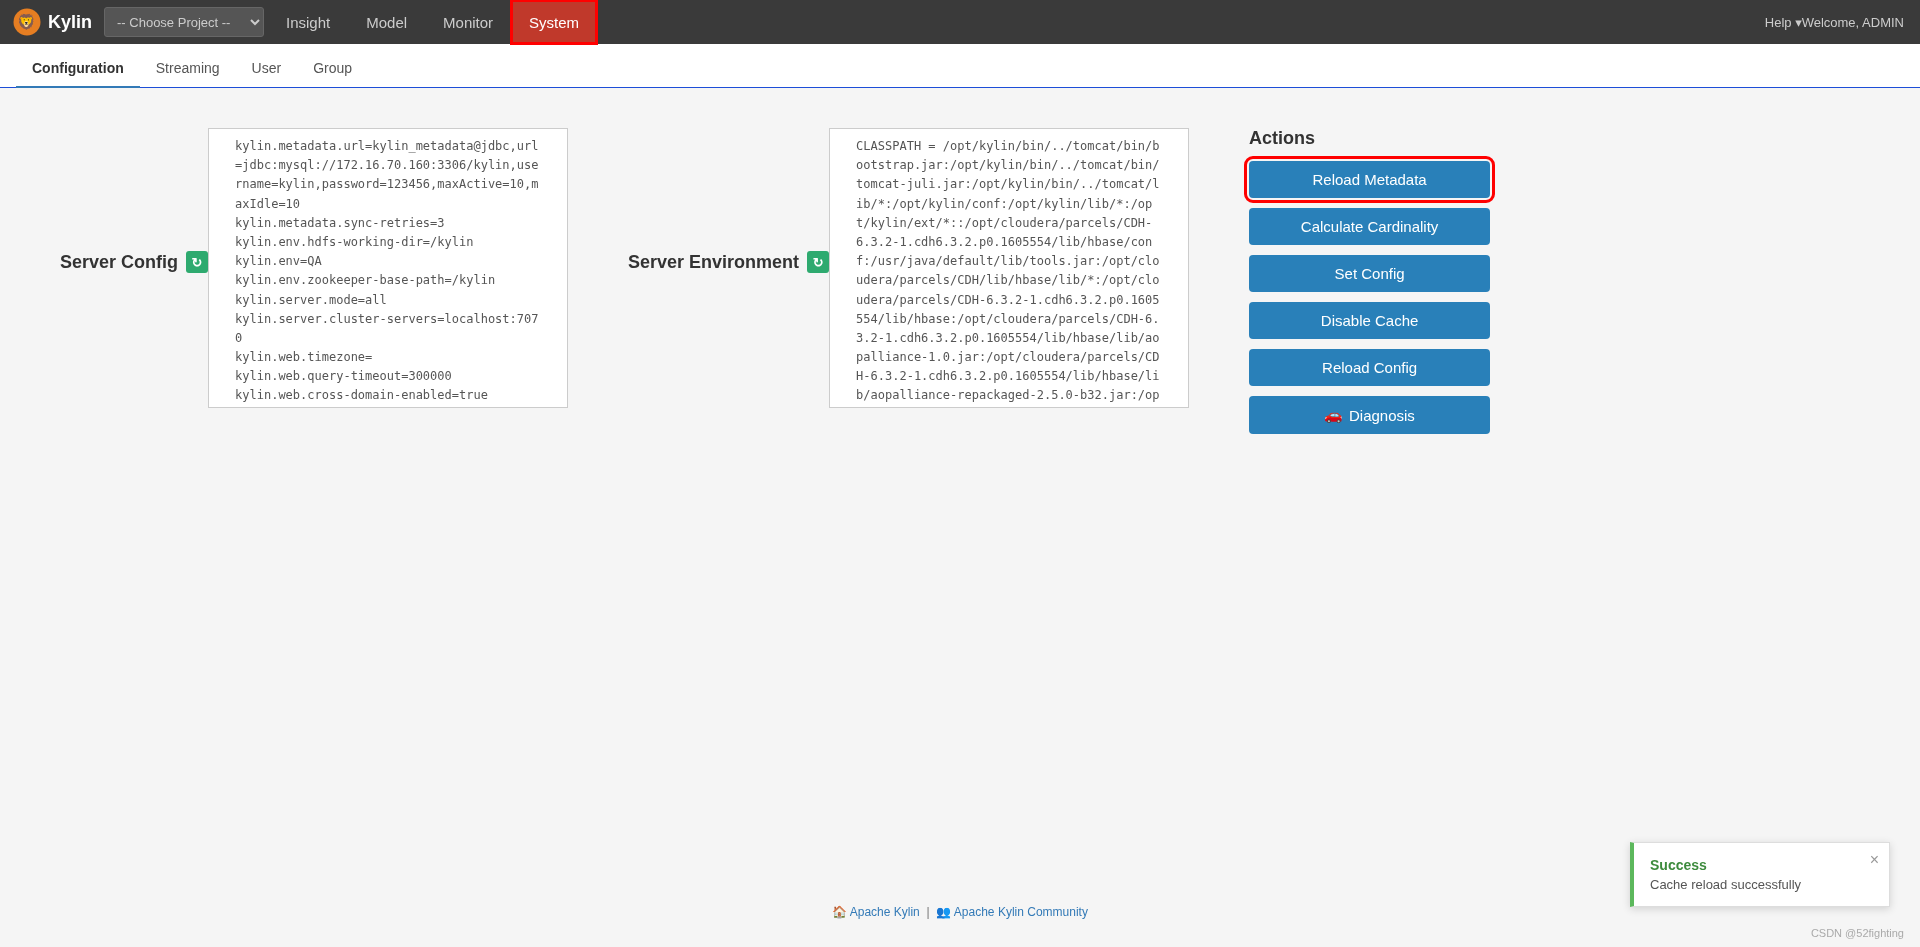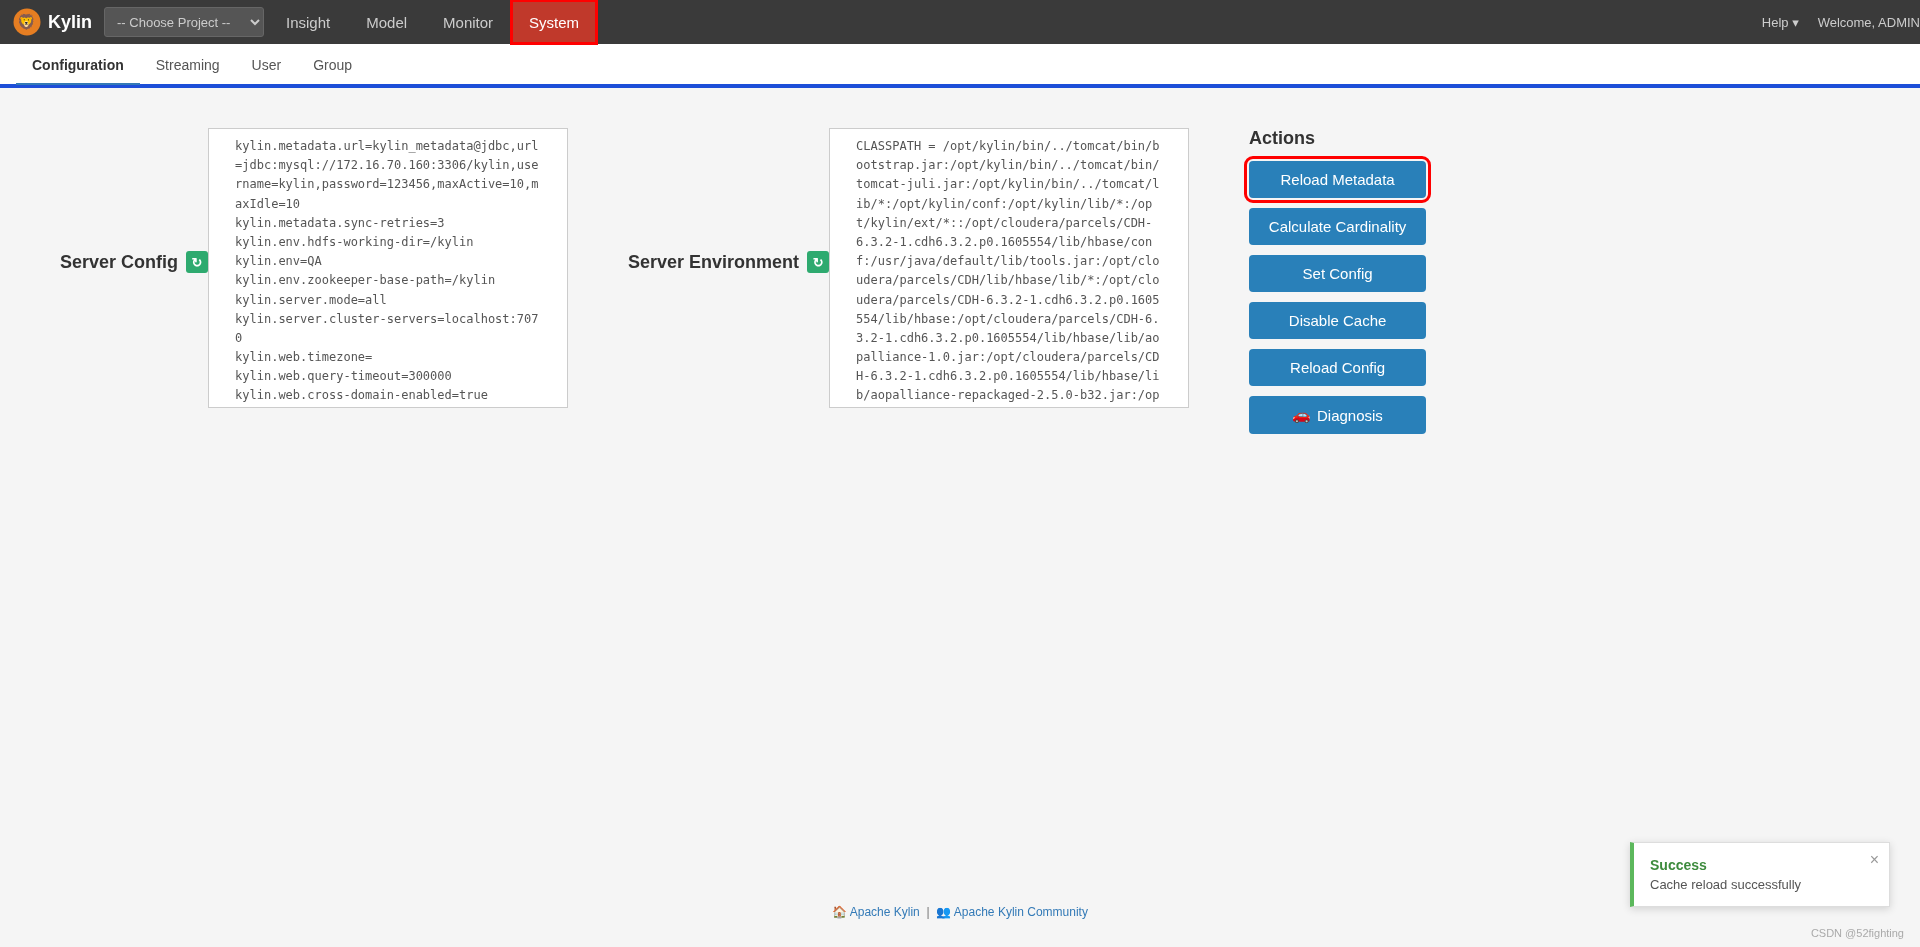--- a/index.html
+++ b/index.html
@@ -57,30 +57,31 @@
     .nav-link.active {
       background: #c0392b;
       color: white;
       outline: 3px solid red;
       outline-offset: -2px;
     }
     .nav-right {
       margin-left: auto;
       display: flex;
       align-items: flex-end;
-      gap: 19px;
+      gap: 0;
+      padding-right: 16px;
       color: #ccc;
       font-size: 13px;
     }
     .nav-right a { color: #ccc; text-decoration: none; }
 
     
     .sub-nav {
       background: white;
-      border-bottom: 4px solid #1d4ed8;
+      border-bottom: 1px solid #1d4ed8;
       display: flex;
       align-items: flex-end;
       padding: 0 16px;
       height: 44px;
     }
     .sub-nav-tab {
       padding: 10px 16px;
       cursor: pointer;
       color: #555;
       font-size: 14px;
@@ -152,21 +153,21 @@
       font-weight: 600;
       color: #333;
       margin-bottom: 12px;
     }
     .action-btn {
       background: #2980b9;
       color: white;
       border: none;
       border-radius: 4px;
       padding: 10px 0;
-      width: 177px;
+      width: 241px;
       font-size: 15px;
       cursor: pointer;
       margin-bottom: 10px;
       text-align: center;
       display: flex;
       align-items: center;
       justify-content: center;
       gap: 6px;
     }
     .action-btn.highlighted {

